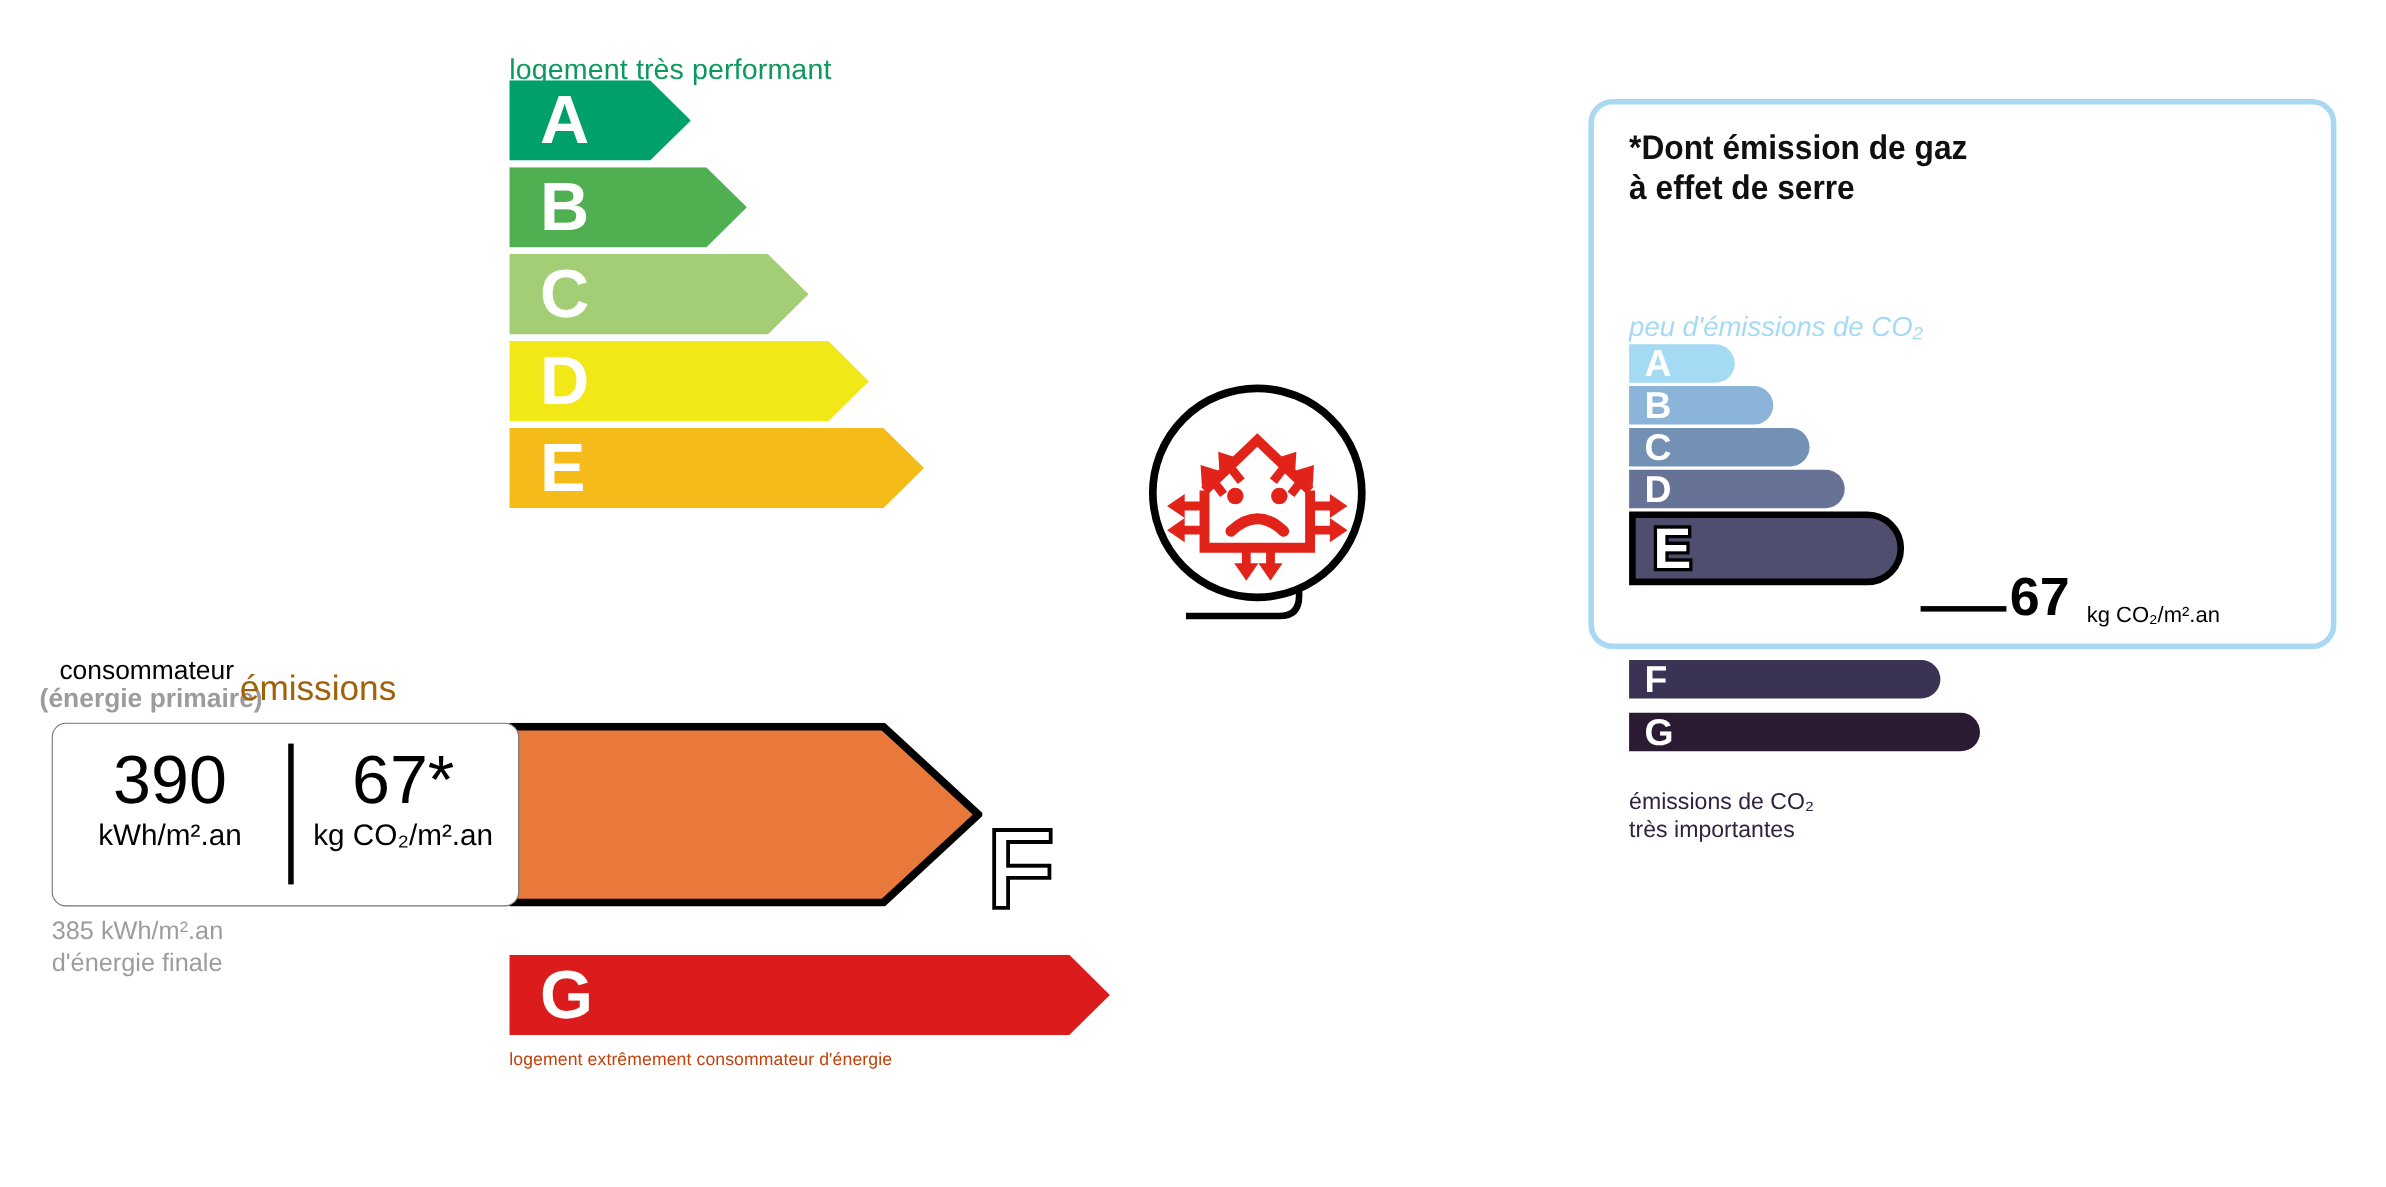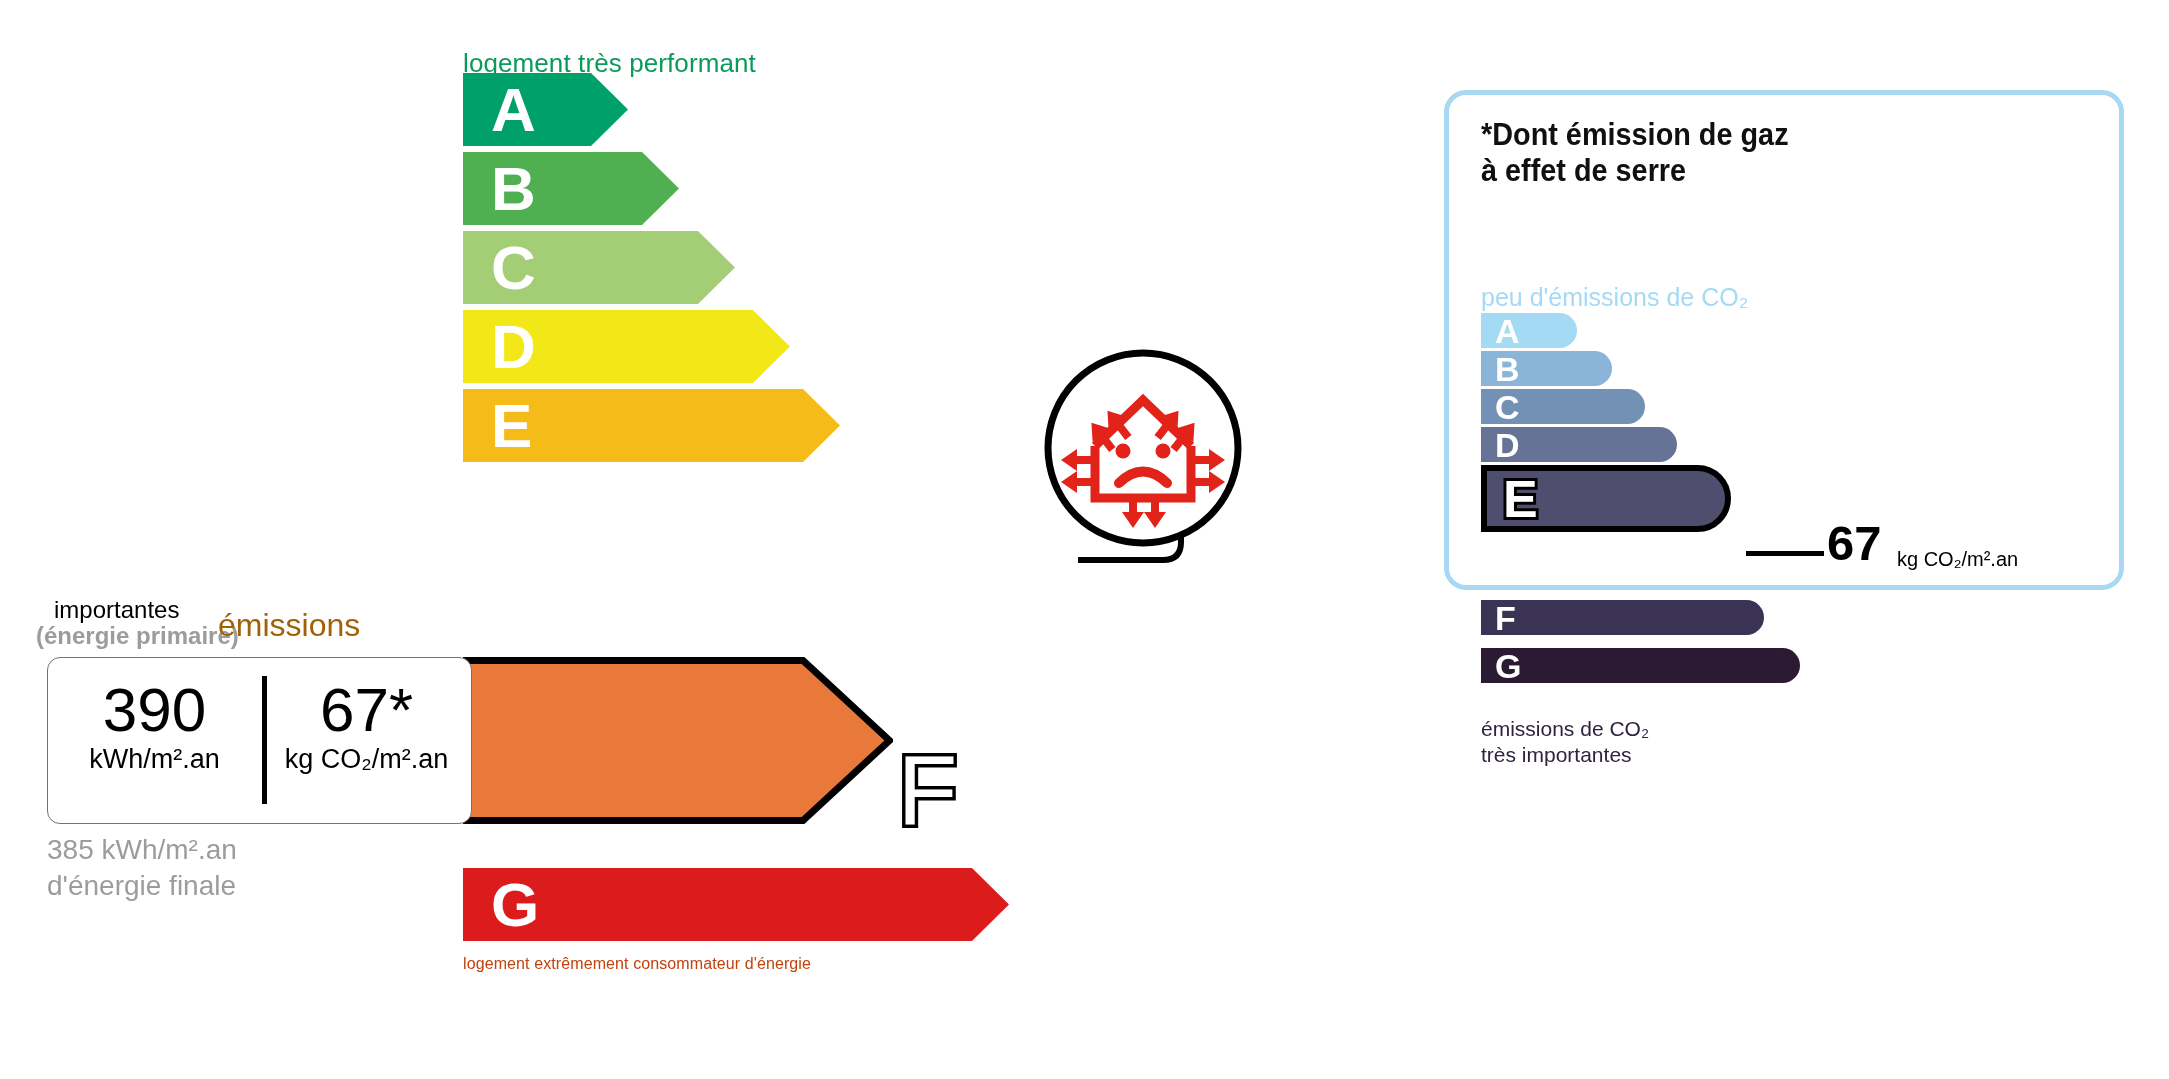--- a/index.html
+++ b/index.html
@@ -45,38 +45,38 @@
   }
   .cons-cell{position:absolute;top:20px;text-align:center;}
   .cons-cell .big{font-size:62px;font-weight:normal;color:#000;line-height:1.03;}
   .cons-cell .unit{font-size:27px;color:#000;margin-top:2px;}
   #cons-primary{left:4px;width:205px;}
   #cons-emis{left:220px;width:197px;}
 
   .lbl-conso{position:absolute;left:54px;top:596px;font-size:24px;color:#000;}
   .lbl-conso2{position:absolute;left:36px;top:622px;font-size:24px;color:#9C9C9C;font-weight:bold;}
   .lbl-emis{position:absolute;left:218px;top:607px;font-size:32px;color:#a16207;}
-  .lbl-final{position:absolute;left:47px;top:832px;font-size:28px;color:#9C9C9C;line-height:1.28;}
+  .lbl-final{position:absolute;left:47px;top:832px;font-size:23px;color:#9C9C9C;line-height:1.28;}
 
   
   #connector{position:absolute;left:1078px;top:480px;}
   #badge{position:absolute;left:1043px;top:348px;width:200px;height:200px;}
 
   
   #co2panel{
     position:absolute;left:1444px;top:90px;width:680px;height:500px;
     box-sizing:border-box;border:5px solid #A9D9F2;border-radius:22px;background:#fff;
   }
   #co2title{
     position:absolute;left:1481px;top:117px;
     font-size:31px;font-weight:bold;color:#101010;line-height:1.16;
     font-family:"Liberation Sans Narrow","Liberation Sans",sans-serif;
     transform:scaleX(.93);transform-origin:left top;
   }
-  #co2top{position:absolute;left:1481px;top:283px;font-size:25px;color:#A5DAF5;}
+  #co2top{position:absolute;left:1481px;top:283px;font-size:25px;color:#A5DAF5;font-style:italic;}
   #co2bot{position:absolute;left:1481px;top:716px;font-size:21px;color:#2F2340;line-height:1.25;}
   .cbar{position:absolute;left:1481px;border-radius:0 999px 999px 0;}
   .cbar .cletter{
     position:absolute;left:14px;top:50%;transform:translateY(-50%);
     font-size:34px;font-weight:bold;color:#fff;line-height:1;
   }
   #cbar-E{
     border:6px solid #000;box-sizing:content-box;border-radius:0 999px 999px 0;
     z-index:4;
   }
@@ -139,21 +139,21 @@
 
   <div class="eband" id="eb-G" style="top:868px;">
     <svg width="546" height="73" viewBox="0 0 546 73">
         <path d="M0 0 H509 L546 36.5 L509 73 H0 Z" fill="#DC1C1C"></path>
       </svg>
     <span class="eletter">G</span>
   </div>
 
   <div class="energy-bottom-label">logement extrêmement consommateur d'énergie</div>
 
-  <div class="lbl-conso">importantes</div>
+  <div class="lbl-conso">consommateur</div>
   <div class="lbl-conso2">(énergie primaire)</div>
   <div class="lbl-emis">émissions</div>
 
   <div id="consbox">
     <div class="divider"></div>
     <div class="cons-cell" id="cons-primary">
       <div class="big">390</div>
       <div class="unit">kWh/m².an</div>
     </div>
     <div class="cons-cell" id="cons-emis">

